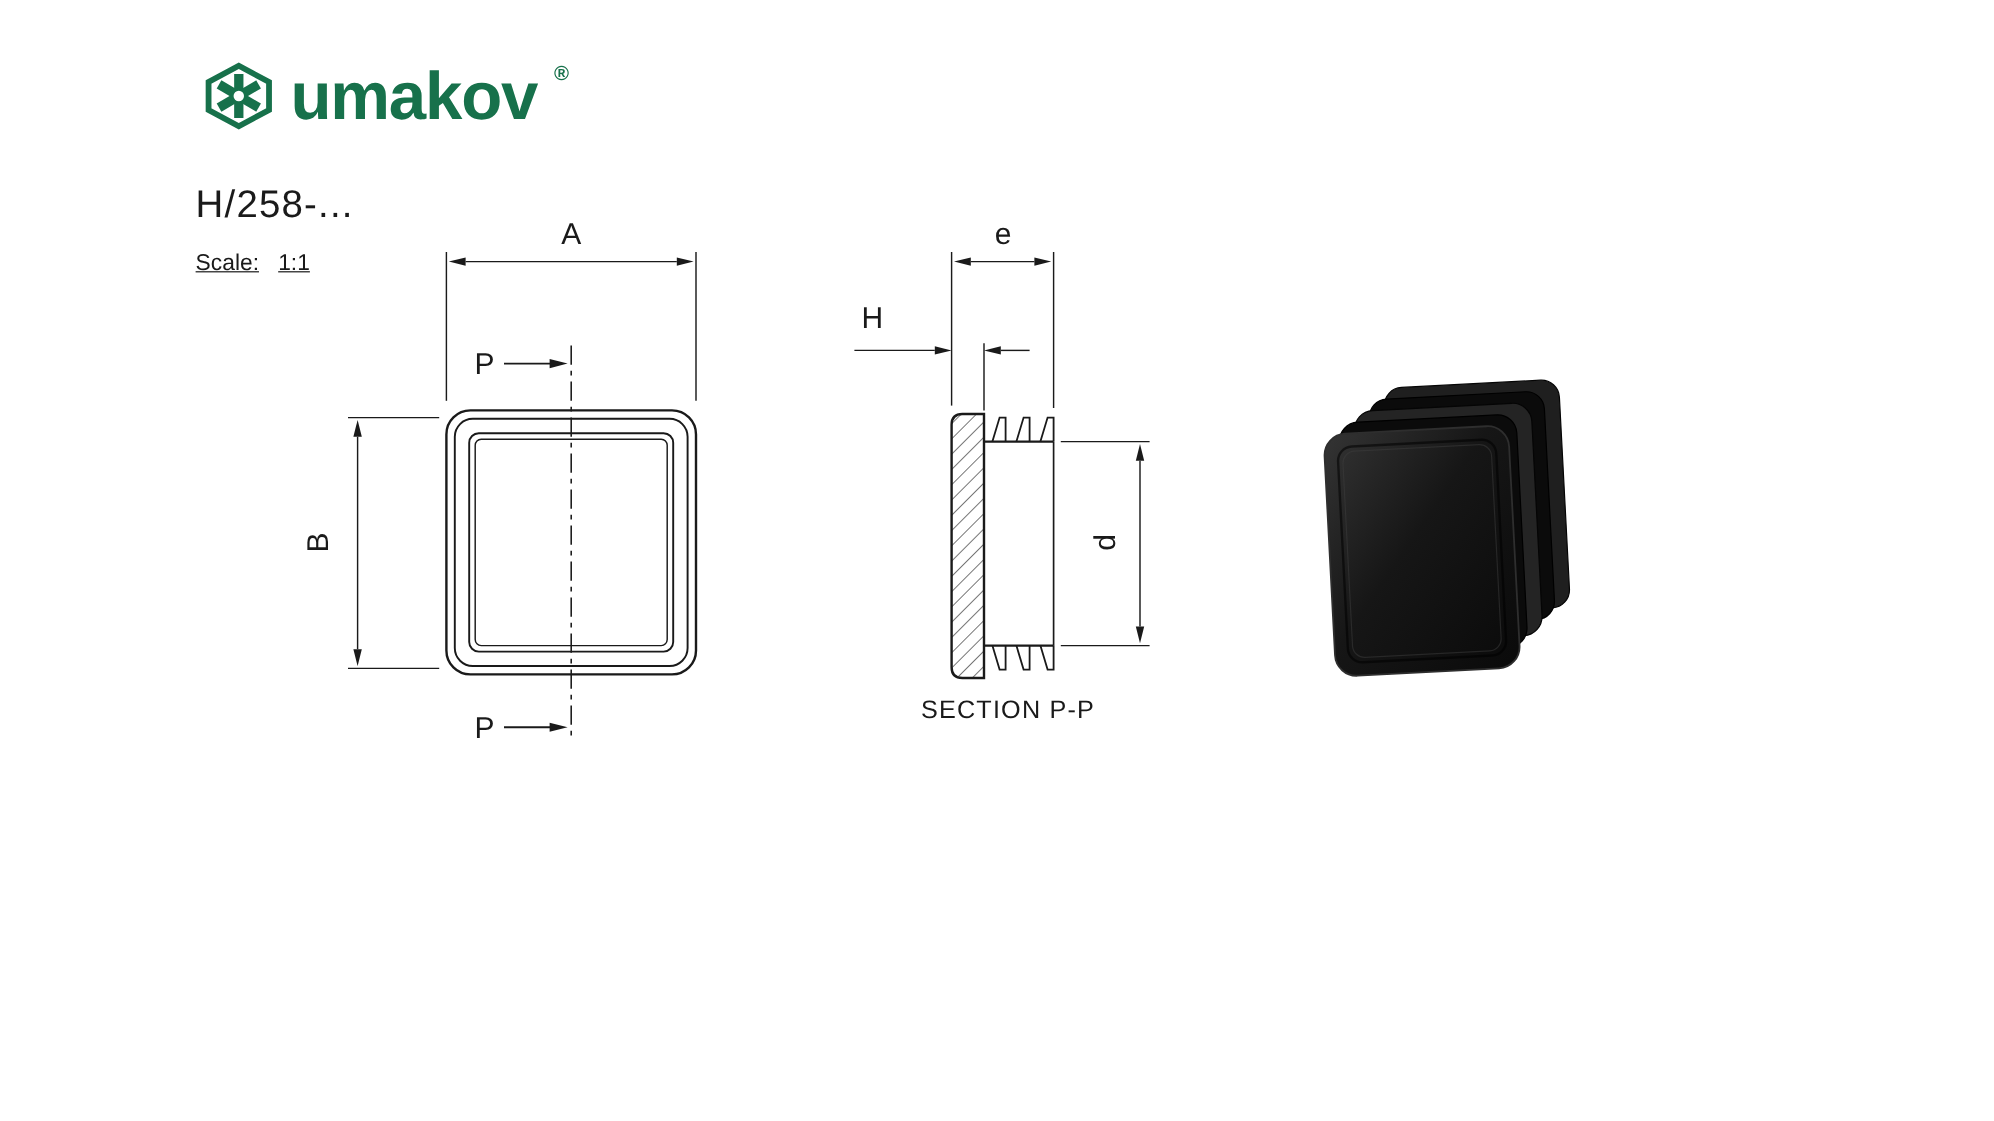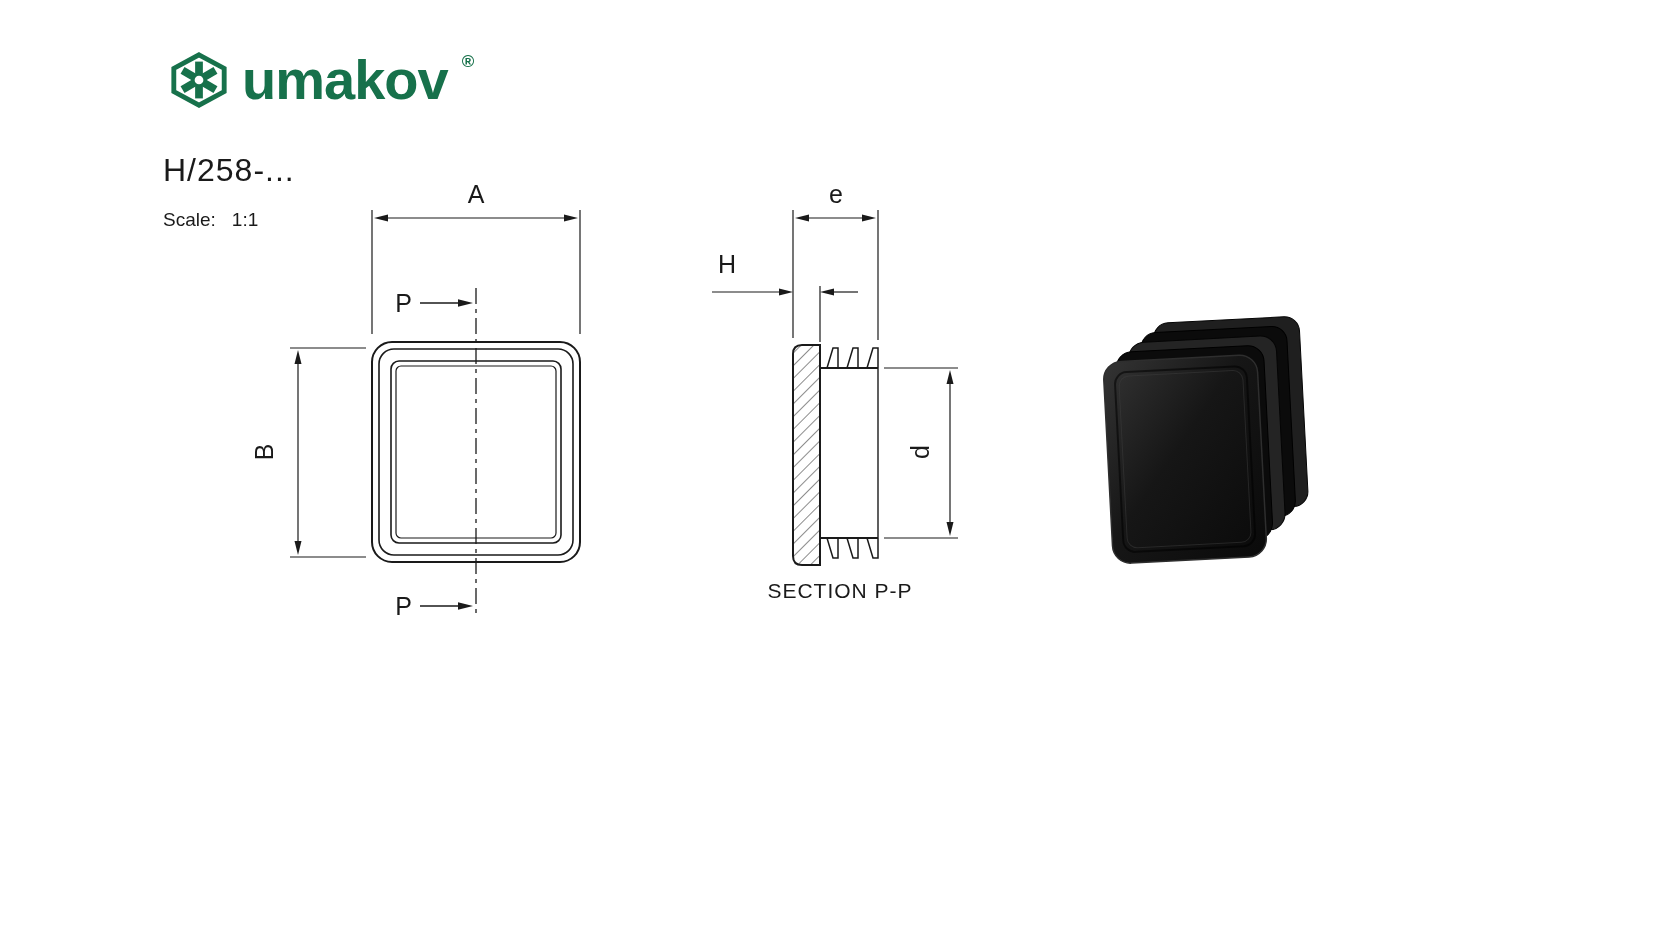--- a/index.html
+++ b/index.html
@@ -24,21 +24,21 @@
     font-size:17px;font-weight:bold;color:#17714B;
     align-self:flex-start;margin-top:2px;margin-left:2px;
   }
   .title-block{
     position:absolute;left:163px;top:152px;z-index:2;color:#1a1a1a;
   }
   .part-number{
     font-size:32px;font-weight:500;letter-spacing:1px;color:#1a1a1a;
   }
   .scale-line{
-    margin-top:20px;font-size:19px;color:#1a1a1a;display:flex;gap:16px;
+    margin-top:20px;font-size:19px;color:#1a1a1a;display:flex;gap:16px;text-decoration:underline;
   }
   .cad-text{
     font-family:"Liberation Sans",sans-serif;
     fill:#1a1a1a;font-size:25px;
   }
   .cad-caption{
     font-family:"Liberation Sans",sans-serif;
     fill:#1a1a1a;font-size:21px;letter-spacing:1px;
   }
 </style>

